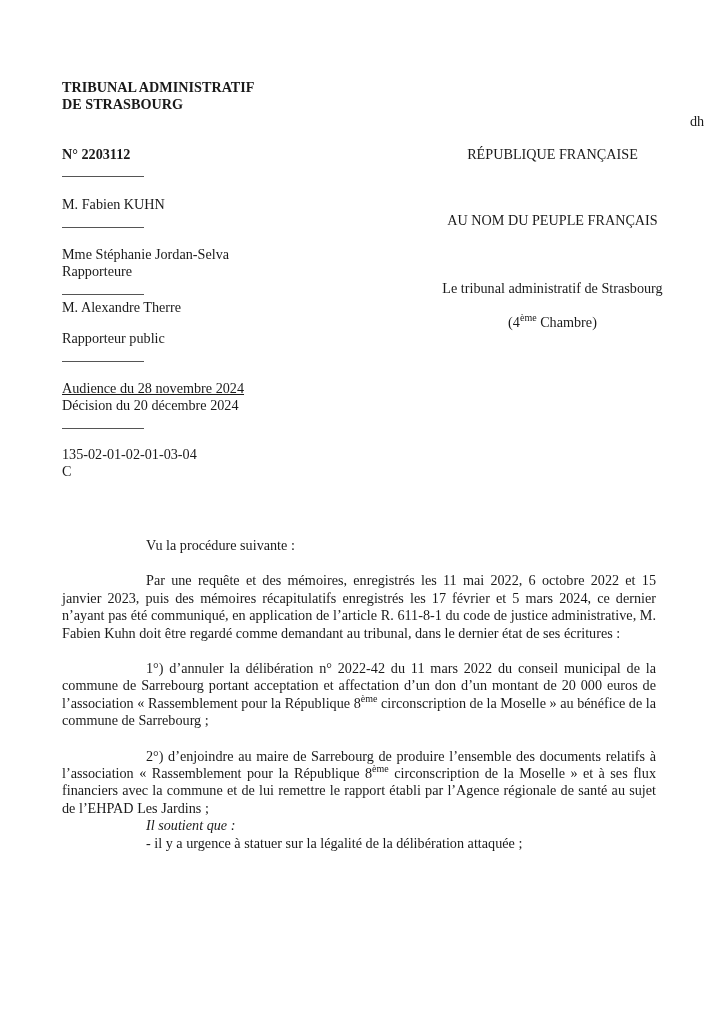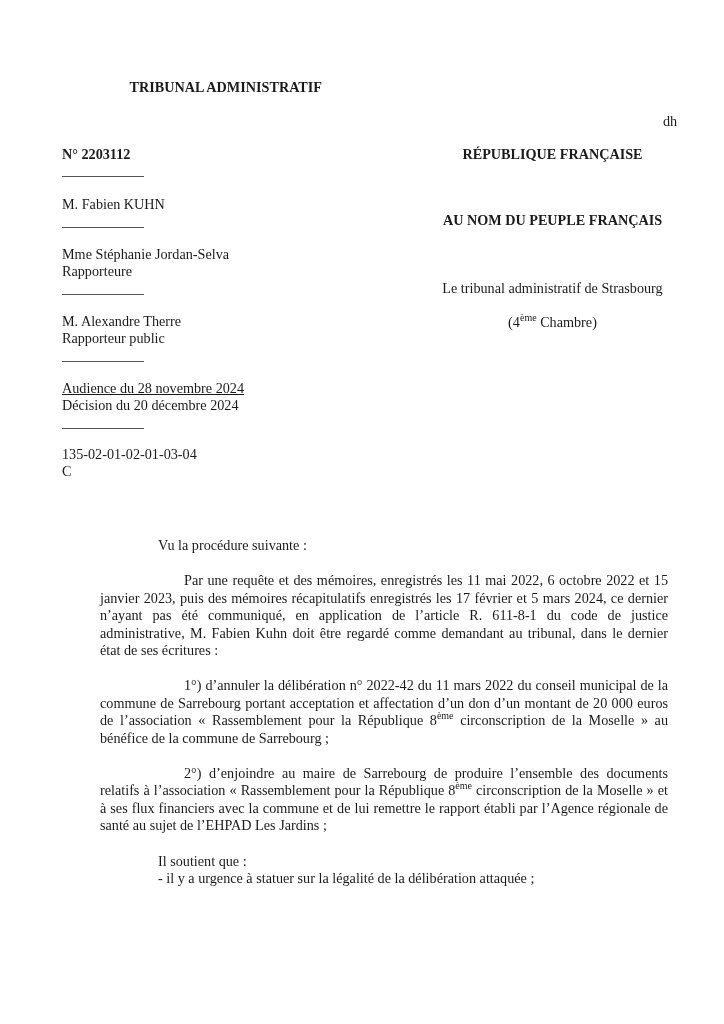--- a/index.html
+++ b/index.html
@@ -2,68 +2,69 @@
 <html><head>
 <meta charset="utf-8">
 <style>
   html, body { margin: 0; padding: 0; background: #ffffff; }
   body {
     width: 724px; height: 1024px; position: relative; overflow: hidden;
     font-family: "Liberation Serif", "DejaVu Serif", serif;
     color: #1a1a1a; font-size: 14.2px;
   }
   .abs { position: absolute; }
-  .bold { font-weight: bold; }
-  .court-title { left: 62px; width: 260px; top: 79px; text-align: right; font-weight: bold; line-height: 17px; font-size: 14.2px; }
-  .initials { left: 663px; top: 113px; }
+  .bold { font-weight: normal; }
+  .court-title { left: 62px; width: 260px; top: 79px; text-align: left; font-weight: bold; line-height: 17px; font-size: 14.2px; }
+  .initials { left: 690px; top: 113px; }
   .case-no { left: 62px; top: 146px; font-weight: bold; }
   .rule { position: absolute; left: 62px; width: 82px; height: 0; border-top: 1px solid #555; }
   .line { position: absolute; left: 62px; line-height: 17px; white-space: nowrap; }
   .right-col { position: absolute; left: 400px; width: 305px; text-align: center; }
-  .body-text { position: absolute; left: 74px; width: 594px; line-height: 17.4px; text-align: justify; }
+  .body-text { position: absolute; left: 62px; width: 594px; line-height: 17.4px; text-align: justify; }
   .para { margin: 0; }
-  .indent { text-indent: 84px; margin-left: 26px; }
+  .indent { text-indent: 84px; }
   .pad { padding-left: 84px; }
   sup { font-size: 10px; line-height: 0; vertical-align: super; }
 </style>
 </head>
 <body>
 
 <div class="abs court-title">
   <div>TRIBUNAL ADMINISTRATIF</div>
+  <div>DE STRASBOURG</div>
 </div>
 
 <div class="abs initials">dh</div>
 
 <div class="abs case-no">N° 2203112</div>
 <div class="rule" style="top:176px;"></div>
 
 <div class="line" style="top:196px;">M. Fabien KUHN</div>
 <div class="rule" style="top:227px;"></div>
 
 <div class="line" style="top:246px;">Mme Stéphanie Jordan-Selva</div>
 <div class="line" style="top:263px;">Rapporteure</div>
 <div class="rule" style="top:294px;"></div>
 
-<div class="line" style="top:313px;">M. Alexandre Therre</div>
+<div class="line" style="top:299px;">M. Alexandre Therre</div>
 <div class="line" style="top:330px;">Rapporteur public</div>
 <div class="rule" style="top:361px;"></div>
 
 <div class="line" style="top:380px;text-decoration:underline;">Audience du 28 novembre 2024</div>
 <div class="line" style="top:397px;">Décision du 20 décembre 2024</div>
 <div class="rule" style="top:428px;"></div>
 
 <div class="line" style="top:446px;">135-02-01-02-01-03-04</div>
 <div class="line" style="top:463px;">C</div>
 
 <div class="right-col bold" style="top:146px;">RÉPUBLIQUE FRANÇAISE</div>
 <div class="right-col bold" style="top:212px;">AU NOM DU PEUPLE FRANÇAIS</div>
 <div class="right-col" style="top:280px;">Le tribunal administratif de Strasbourg</div>
 <div class="right-col" style="top:314px;"><span>(4</span><sup>ème</sup><span> Chambre)</span></div>
 
 <div class="body-text" style="top:537px;">
   <p class="para pad">Vu la procédure suivante :</p>
   <p class="para indent" style="margin-top:18px;">Par une requête et des mémoires, enregistrés les 11 mai 2022, 6 octobre 2022 et 15 janvier 2023, puis des mémoires récapitulatifs enregistrés les 17 février et 5 mars 2024, ce dernier n’ayant pas été communiqué, en application de l’article R. 611-8-1 du code de justice administrative, M. Fabien Kuhn doit être regardé comme demandant au tribunal, dans le dernier état de ses écritures :</p>
   <p class="para indent" style="margin-top:18px;"><span>1°) d’annuler la délibération n° 2022-42 du 11 mars 2022 du conseil municipal de la commune de Sarrebourg portant acceptation et affectation d’un don d’un montant de 20 000 euros de l’association « Rassemblement pour la République 8</span><sup>ème</sup><span> circonscription de la Moselle » au bénéfice de la commune de Sarrebourg ;</span></p>
   <p class="para indent" style="margin-top:18px;"><span>2°) d’enjoindre au maire de Sarrebourg de produire l’ensemble des documents relatifs à l’association « Rassemblement pour la République 8</span><sup>ème</sup><span> circonscription de la Moselle » et à ses flux financiers avec la commune et de lui remettre le rapport établi par l’Agence régionale de santé au sujet de l’EHPAD Les Jardins ;</span></p>
-  <p class="para pad" style="margin-top:18px;">Il soutient que :</p>
+  <p class="para pad" style="font-style:italic;">Il soutient que :</p>
   <p class="para pad">- il y a urgence à statuer sur la légalité de la délibération attaquée ;</p>
 </div>
 
 </body></html>

